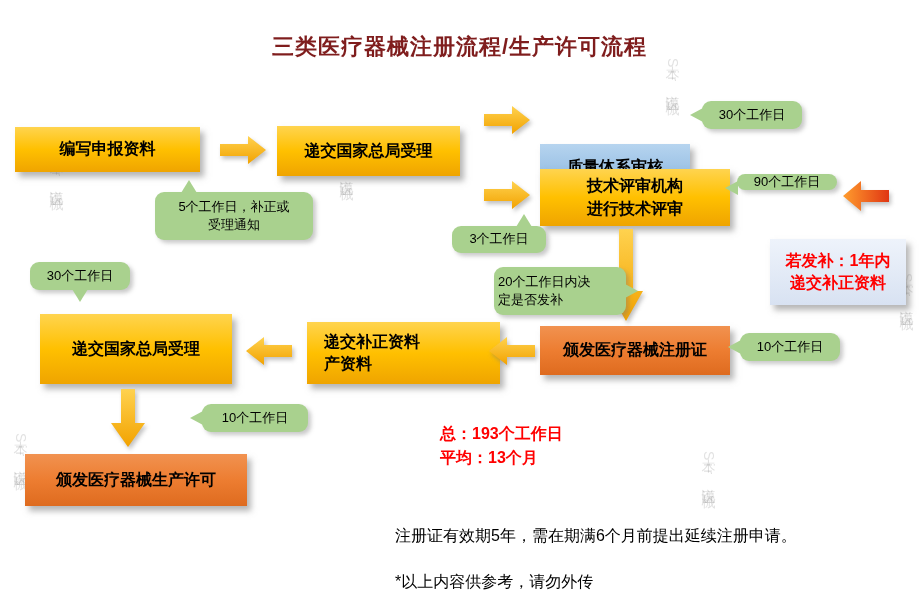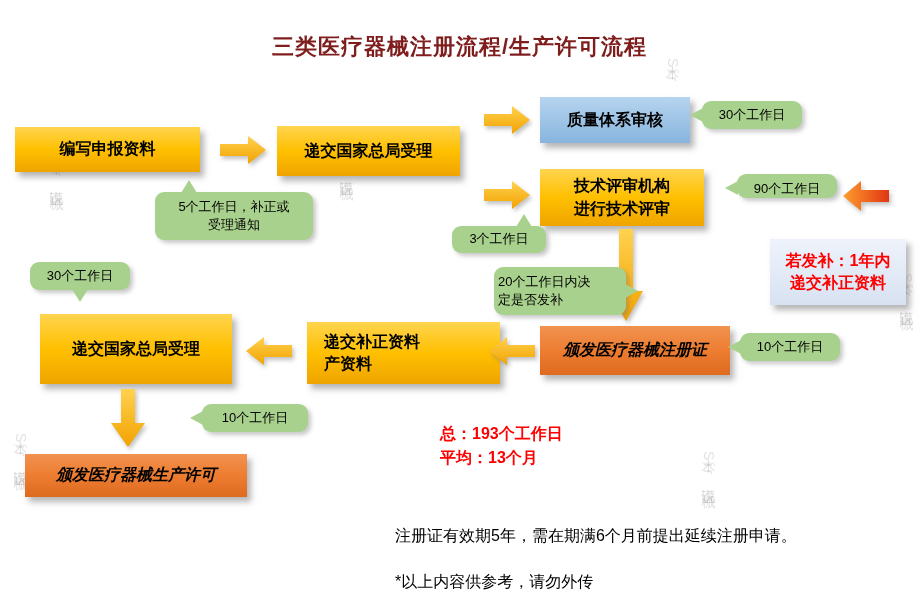--- a/index.html
+++ b/index.html
@@ -3,22 +3,22 @@
 <meta charset="utf-8">
 <style>
   html,body{margin:0;padding:0;background:#ffffff;}
   body{font-family:"Liberation Sans","DejaVu Sans",sans-serif;}
   .canvas{position:relative;width:919px;height:604px;background:#ffffff;overflow:hidden;}
   .title{position:absolute;left:0;top:32px;width:100%;text-align:center;font-size:22px;font-weight:bold;color:#7f1d1d;letter-spacing:1px;}
   .box{position:absolute;display:flex;align-items:center;justify-content:center;text-align:center;
        font-weight:bold;color:#000;font-size:16px;line-height:1.4;white-space:pre-line;
        box-shadow:4px 5px 6px rgba(110,110,110,0.5);}
   .yellow{background:linear-gradient(180deg,#ffd44f 0%,#ffc000 50%,#efa400 100%);}
-  .orange{background:linear-gradient(180deg,#f19250 0%,#ed7d31 50%,#de6b1f 100%);font-style:italic;}
-  .blue{background:linear-gradient(180deg,#b6d4ef 0%,#9dc3e6 55%,#88b4de 100%);}
+  .orange{background:linear-gradient(180deg,#f19250 0%,#ed7d31 50%,#de6b1f 100%);}
+  .blue{background:linear-gradient(180deg,#b6d4ef 0%,#9dc3e6 55%,#88b4de 100%);margin-top:47px;}
   .lightblue{background:linear-gradient(180deg,#eef3fb 0%,#d8e2f2 100%);color:#ff0000;}
   .leftalign{justify-content:flex-start;text-align:left;}
   .callout{position:absolute;background:#a9d18e;border-radius:9px;display:flex;align-items:center;justify-content:center;
            text-align:center;font-size:13px;color:#000;line-height:1.4;white-space:pre-line;
            box-shadow:3px 3px 4px rgba(120,120,120,0.4);}
   .callout.leftwrap{justify-content:flex-start;text-align:left;padding-left:4px;}
   .tip{position:absolute;width:0;height:0;}
   .arrow{position:absolute;filter:drop-shadow(2px 3px 2px rgba(120,120,120,0.45));}
   .wm{position:absolute;writing-mode:vertical-rl;color:rgba(90,90,90,0.18);font-size:14px;letter-spacing:3px;
       pointer-events:none;user-select:none;}
@@ -48,29 +48,29 @@
   <span class="wm" style="left:664px;top:55px;">木Sir说医械</span>
   <span class="wm" style="left:12px;top:430px;">木Sir说医械</span>
   <span class="wm" style="left:700px;top:448px;">木Sir说医械</span>
   <span class="wm" style="left:898px;top:270px;">木Sir说医械</span>
 
   <div class="title">三类医疗器械注册流程/生产许可流程</div>
 
   <div class="box yellow" style="left:15px;top:127px;width:185px;height:45px;">编写申报资料</div>
   <div class="box yellow" style="left:277px;top:126px;width:183px;height:50px;">递交国家总局受理</div>
   <div class="box blue" style="left:540px;top:97px;width:150px;height:46px;">质量体系审核</div>
-  <div class="box yellow" style="left:540px;top:169px;width:164px;height:57px;">技术评审机构
+  <div class="box yellow" style="left:540px;top:169px;width:190px;height:57px;">技术评审机构
 进行技术评审</div>
   <div class="box lightblue" style="left:770px;top:239px;width:136px;height:66px;">若发补：1年内
 递交补正资料</div>
   <div class="box orange" style="left:540px;top:326px;width:190px;height:49px;">颁发医疗器械注册证</div>
   <div class="box yellow leftalign" style="left:307px;top:322px;width:176px;height:62px;padding-left:17px;">递交补正资料
 产资料</div>
   <div class="box yellow" style="left:40px;top:314px;width:192px;height:70px;">递交国家总局受理</div>
-  <div class="box orange" style="left:25px;top:454px;width:222px;height:43px;text-align:right;">颁发医疗器械生产许可</div>
+  <div class="box orange" style="left:25px;top:454px;width:222px;height:52px;text-align:right;">颁发医疗器械生产许可</div>
 
   <svg class="arrow" style="left:220px;top:136px;" width="46" height="28" viewBox="0 0 46 28">
     <polygon points="0,8 28,8 28,0 46,14 28,28 28,20 0,20" fill="url(#gradYellow)"></polygon>
     </svg>
   <svg class="arrow" style="left:484px;top:106px;" width="46" height="28" viewBox="0 0 46 28">
     <polygon points="0,8 28,8 28,0 46,14 28,28 28,20 0,20" fill="url(#gradYellow)"></polygon>
     </svg>
   <svg class="arrow" style="left:484px;top:181px;" width="46" height="28" viewBox="0 0 46 28">
     <polygon points="0,8 28,8 28,0 46,14 28,28 28,20 0,20" fill="url(#gradYellow)"></polygon>
     </svg>
@@ -94,21 +94,21 @@
     <span class="tip" style="top:-12px;left:26px;border-left:8px solid transparent;border-right:8px solid transparent;border-bottom:13px solid #a9d18e;"></span>
     <span>5个工作日，补正或
 受理通知</span>
   </div>
 
   <div class="callout" style="left:702px;top:101px;width:100px;height:28px;">
     <span class="tip" style="left:-12px;top:7px;border-top:7px solid transparent;border-bottom:7px solid transparent;border-right:13px solid #a9d18e;"></span>
     <span>30个工作日</span>
   </div>
 
-  <div class="callout" style="left:737px;top:174px;width:100px;height:24px;align-items:flex-end;">
+  <div class="callout" style="left:737px;top:174px;width:100px;height:16px;">
     <span class="tip" style="left:-12px;top:7px;border-top:7px solid transparent;border-bottom:7px solid transparent;border-right:13px solid #a9d18e;"></span>
     <span>90个工作日</span>
   </div>
 
   <div class="callout" style="left:452px;top:226px;width:94px;height:27px;">
     <span class="tip" style="top:-12px;right:14px;border-left:8px solid transparent;border-right:8px solid transparent;border-bottom:13px solid #a9d18e;"></span>
     <span>3个工作日</span>
   </div>
 
   <div class="callout leftwrap" style="left:494px;top:267px;width:128px;height:48px;">

